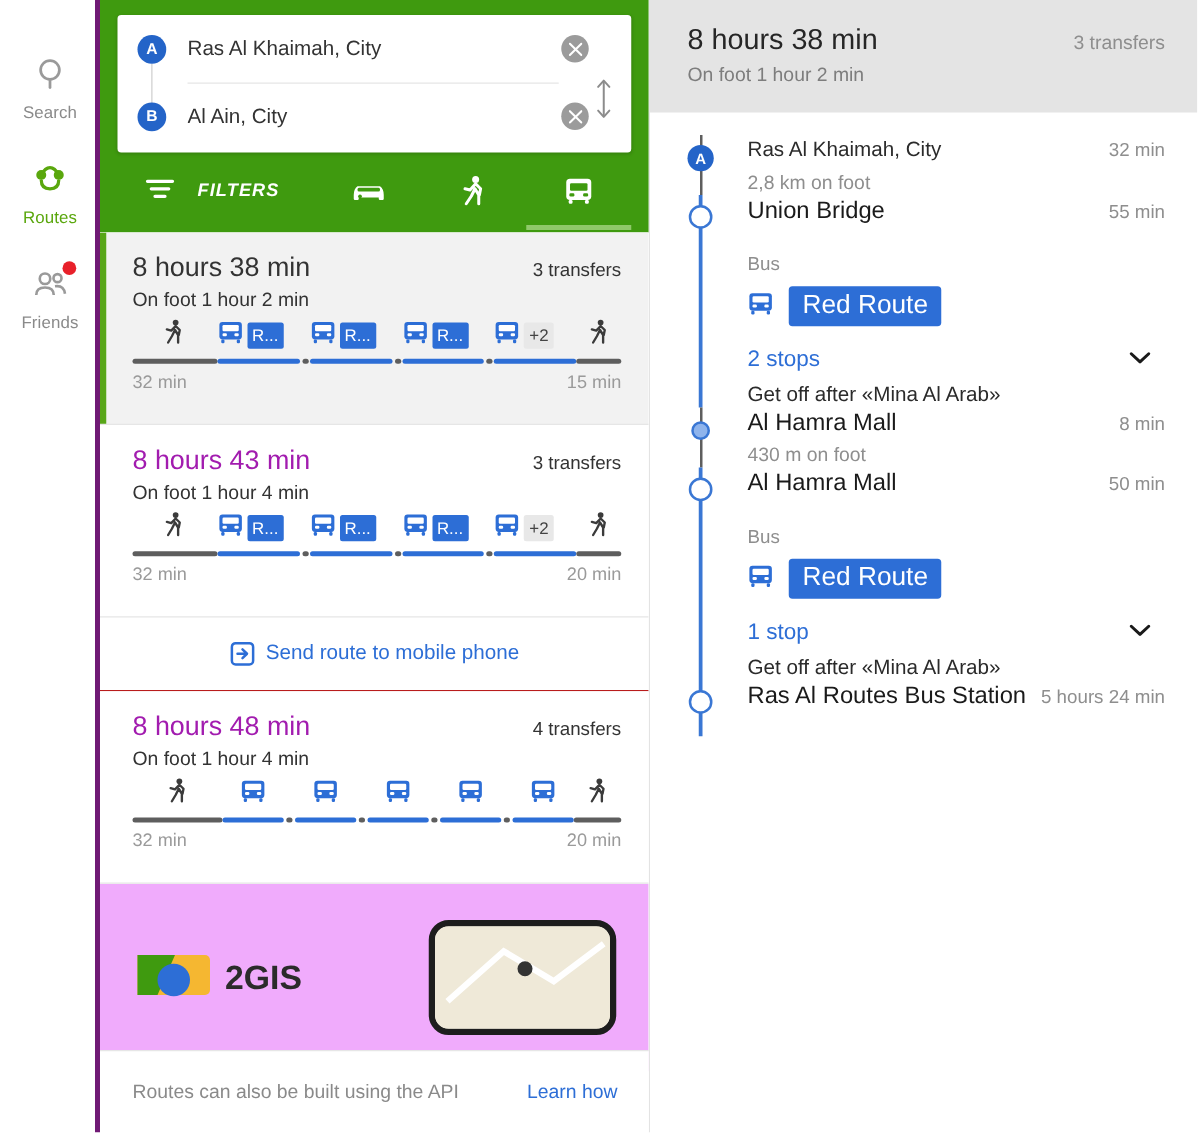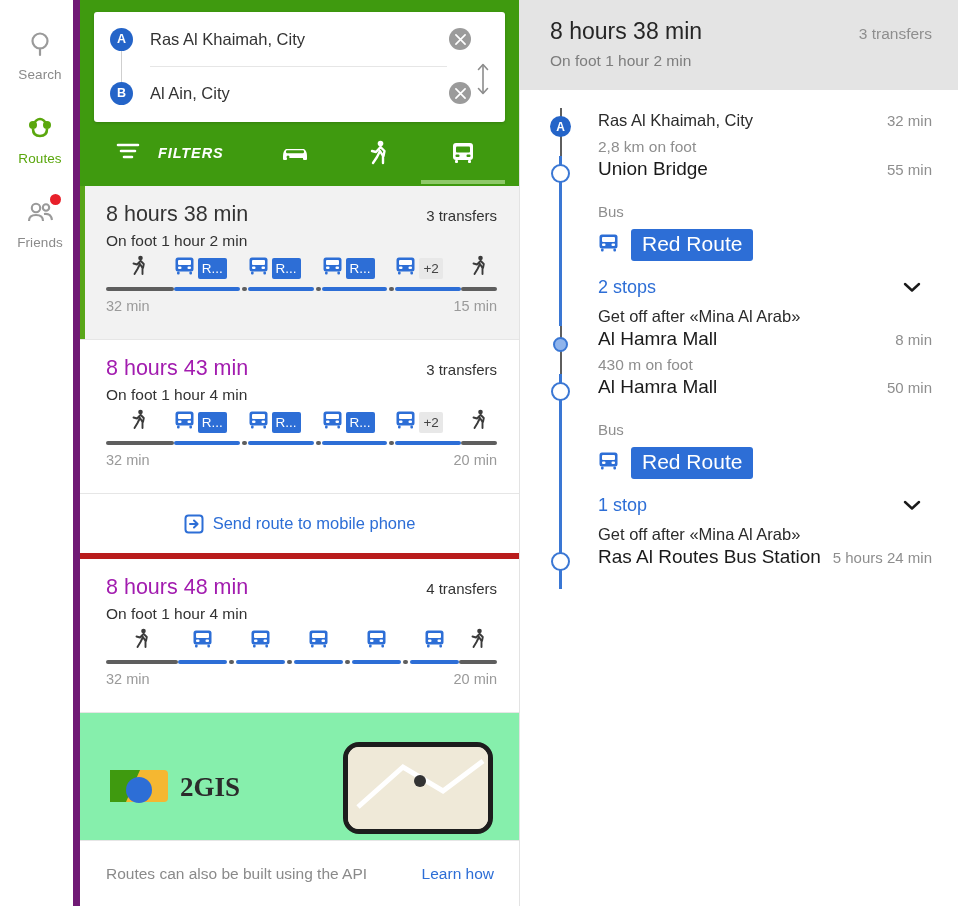--- a/index.html
+++ b/index.html
@@ -7,23 +7,23 @@
     width: 958px; height: 906px;
     font-family: "Liberation Sans", sans-serif;
     background: #ffffff;
     overflow: hidden;
   }
   .app { position: relative; width: 958px; height: 906px; display: flex; }
 
   
   .rail {
     width: 80px; height: 906px; background: #fff;
-    border-right: 7px solid #701a75;
+    border-right: 4px solid #701a75;
     flex: 0 0 80px;
-    padding-top: 14px;
+    padding-top: 29px;
   }
   .rail-item {
     width: 80px; height: 84px;
     display: flex; flex-direction: column;
     align-items: center; justify-content: center;
     cursor: pointer; position: relative;
   }
   .rail-label { font-size: 13.5px; color: #8a8a8a; margin-top: 7px; letter-spacing: .1px;}
   .rail-item.active .rail-label { color: #5aa70d; }
   .rail-icon { width: 30px; height: 30px; display:block; }
@@ -134,29 +134,29 @@
   .lbl { font-size: 14.5px; color: #9a9a9a; margin-top: 7px; }
   .strip-labels { display: flex; justify-content: space-between; }
   .rbadge {
     background: #2d6ed6; color: #fff; font-size: 13.5px; border-radius: 2px;
     padding: 2px 4px; margin-left: 3px; line-height: 17px; height: 21px;
     max-width: 34px; overflow: hidden; white-space: nowrap;
   }
   .rbadge.more { background: #e8e8e8; color: #444; }
 
   .send-row {
-    padding: 19px 0; text-align: center; border-bottom: 6px solid #b91c1c;
+    padding: 19px 0; text-align: center; border-bottom: 1px solid #b91c1c;
     cursor: pointer;
   }
   .send-row span { color: #2d6ed6; font-size: 16.5px; vertical-align: middle; }
   .send-row svg { vertical-align: middle; margin-right: 9px; }
 
   .promo {
-    background: #86efac; padding: 22px 26px; display: flex;
-    align-items: center; justify-content: space-between; height: 150px; font-family: Liberation Serif, serif;
+    background: #f0abfc; padding: 22px 26px; display: flex;
+    align-items: center; justify-content: space-between; height: 150px;
   }
   .promo-logo { display: flex; align-items: center; }
   .promo-name { font-size: 27px; color: #2b2b2b; font-weight: bold; margin-left: 12px; }
   .phone-mock {
     width: 150px; height: 92px; border: 5px solid #1d1d1d; border-radius: 16px;
     background: #eee9da; overflow: hidden; position: relative;
   }
 
   .footer {
     position: absolute; left: 0; bottom: 0; width: 440px; height: 66px;

